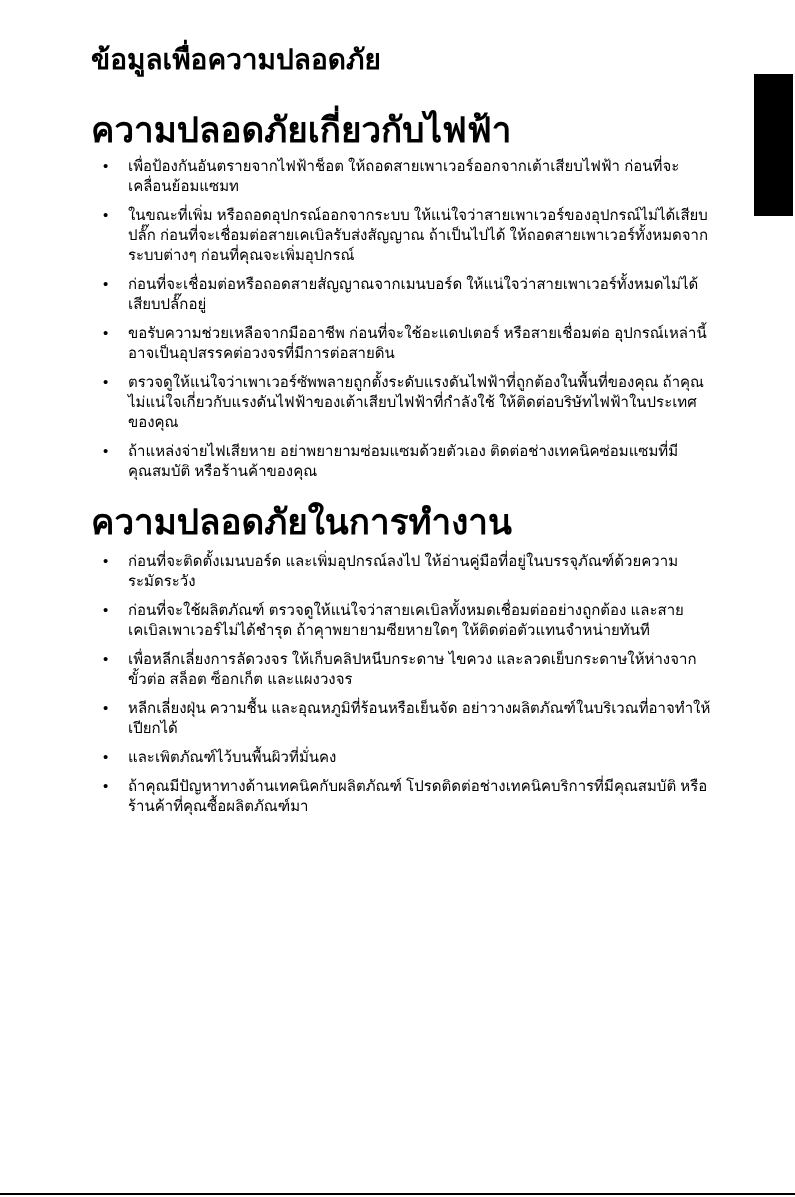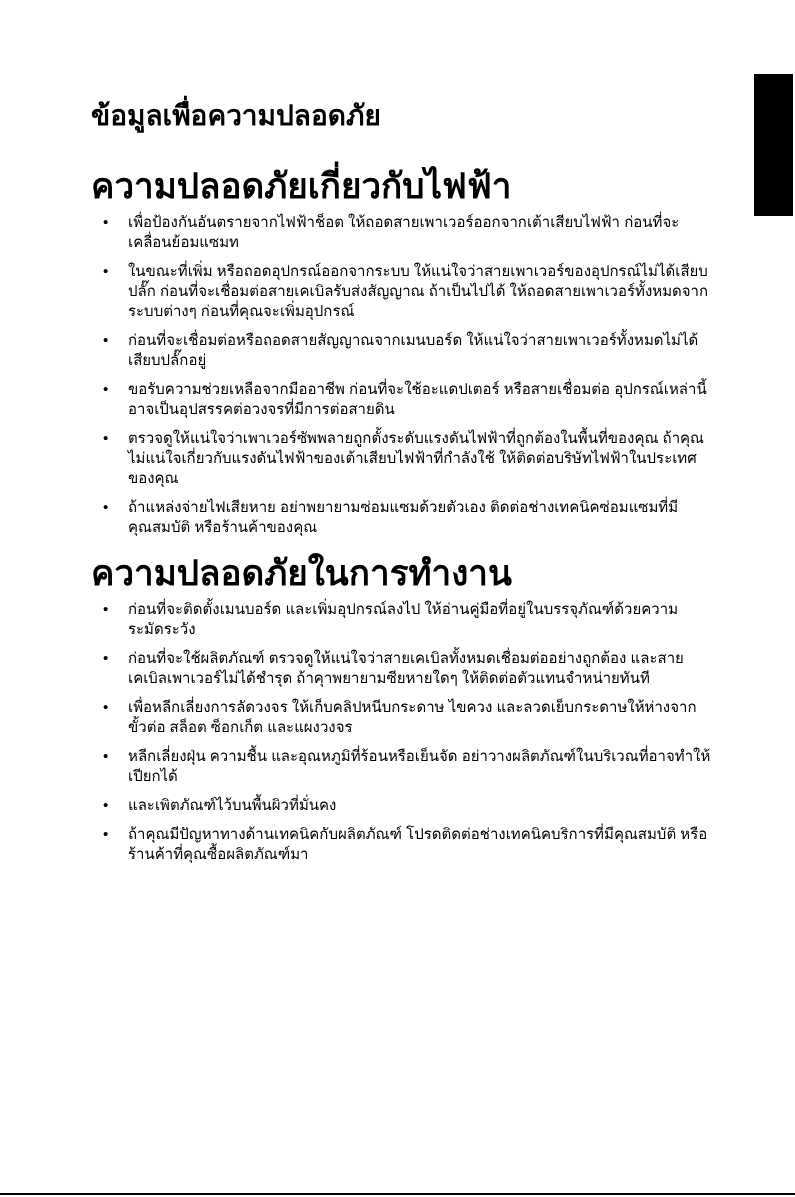--- a/index.html
+++ b/index.html
@@ -28,32 +28,32 @@
     height: 2px;
     background: #000000;
   }
   .content {
     position: absolute;
     left: 91px;
     top: 0;
     width: 622px;
   }
   .doc-title {
-    margin-top: 98px;
+    margin-top: 42px;
     font-size: 28px;
     line-height: 36px;
     font-weight: 700;
   }
   .section-heading {
     font-size: 35px;
     line-height: 32px;
     font-weight: 700;
   }
   .sec-electrical .section-heading { margin-top: 36px; }
-  .sec-operation  .section-heading { margin-top: 20px; }
+  .sec-operation  .section-heading { margin-top: 28px; font-family: Liberation Mono, monospace; }
   .bullets {
     list-style: none;
     margin-top: 10px;
   }
   .bullets li {
     display: flex;
     align-items: flex-start;
     font-size: 15px;
     line-height: 20px;
     margin-bottom: 9px;

